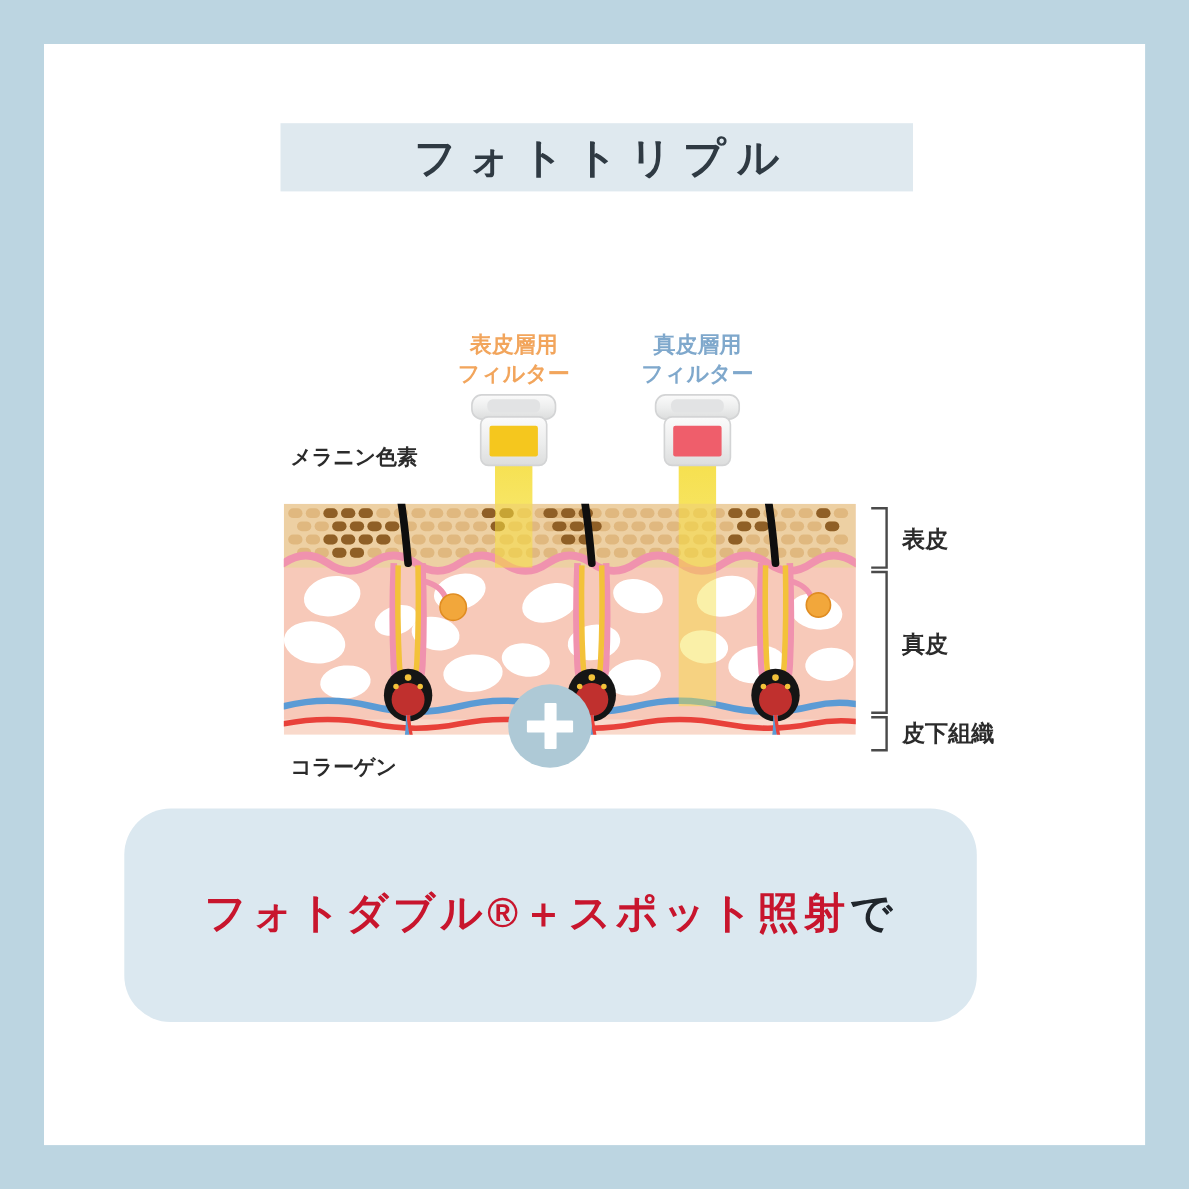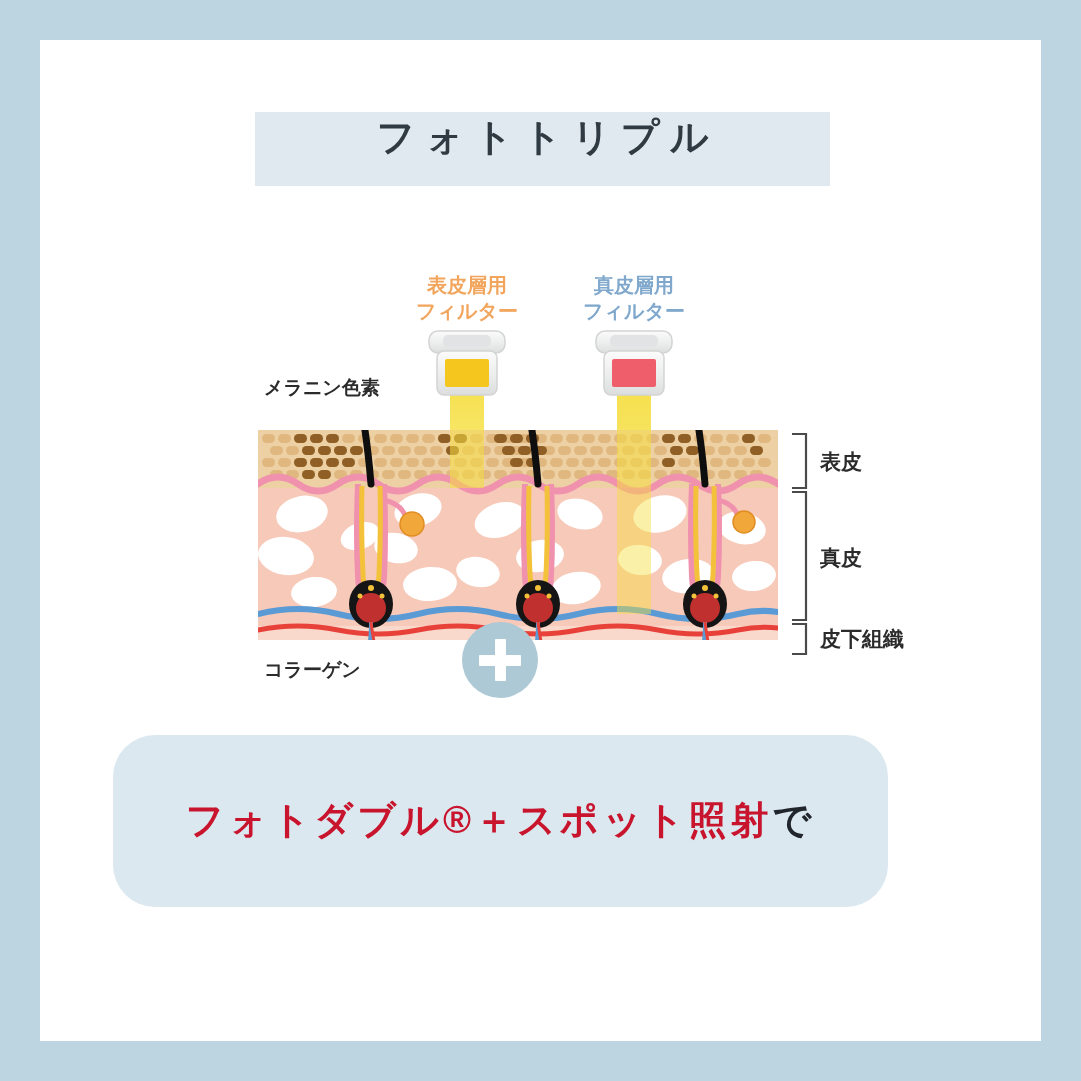--- a/index.html
+++ b/index.html
@@ -11,36 +11,36 @@
   }
   .frame{
     position:absolute;left:40px;top:40px;
     width:1001px;height:1001px;
     background:#ffffff;
   }
 
   
   .title-banner{
     position:absolute;left:215px;top:72px;
-    width:575px;height:74px;
+    width:575px;height:62px;
     background:#dfe9ef;
-    display:flex;align-items:flex-start;justify-content:center;
+    display:flex;align-items:center;justify-content:center;
   }
   .title-text{
     font-size:38px;
     letter-spacing:10px;
     color:#2f3a43;
     font-weight:600;
     text-indent:10px;
     white-space:nowrap;
   }
 
   
   .diagram{
-    position:absolute;left:0px;top:144px;
+    position:absolute;left:0px;top:172px;
     width:1001px;height:520px;
   }
   .diagram svg{display:block;}
 
   
   .plus-badge{
     position:absolute;left:462px;top:622px;
     width:76px;height:76px;border-radius:50%;
     background:#aec9d6;
     display:flex;align-items:center;justify-content:center;
@@ -48,21 +48,21 @@
   .plus-badge .bar-h{
     position:absolute;width:42px;height:11px;background:#fff;border-radius:1px;
   }
   .plus-badge .bar-v{
     position:absolute;width:11px;height:42px;background:#fff;border-radius:1px;
   }
 
   
   .message-card{
     position:absolute;left:113px;top:735px;
-    width:775px;height:172px;
+    width:775px;height:194px;
     background:#dbe8f0;
     border-radius:42px;
     display:flex;flex-direction:column;
     align-items:center;justify-content:center;
     gap:14px;
   }
   .msg-line{
     font-size:38px;
     letter-spacing:4px;
     font-weight:600;

